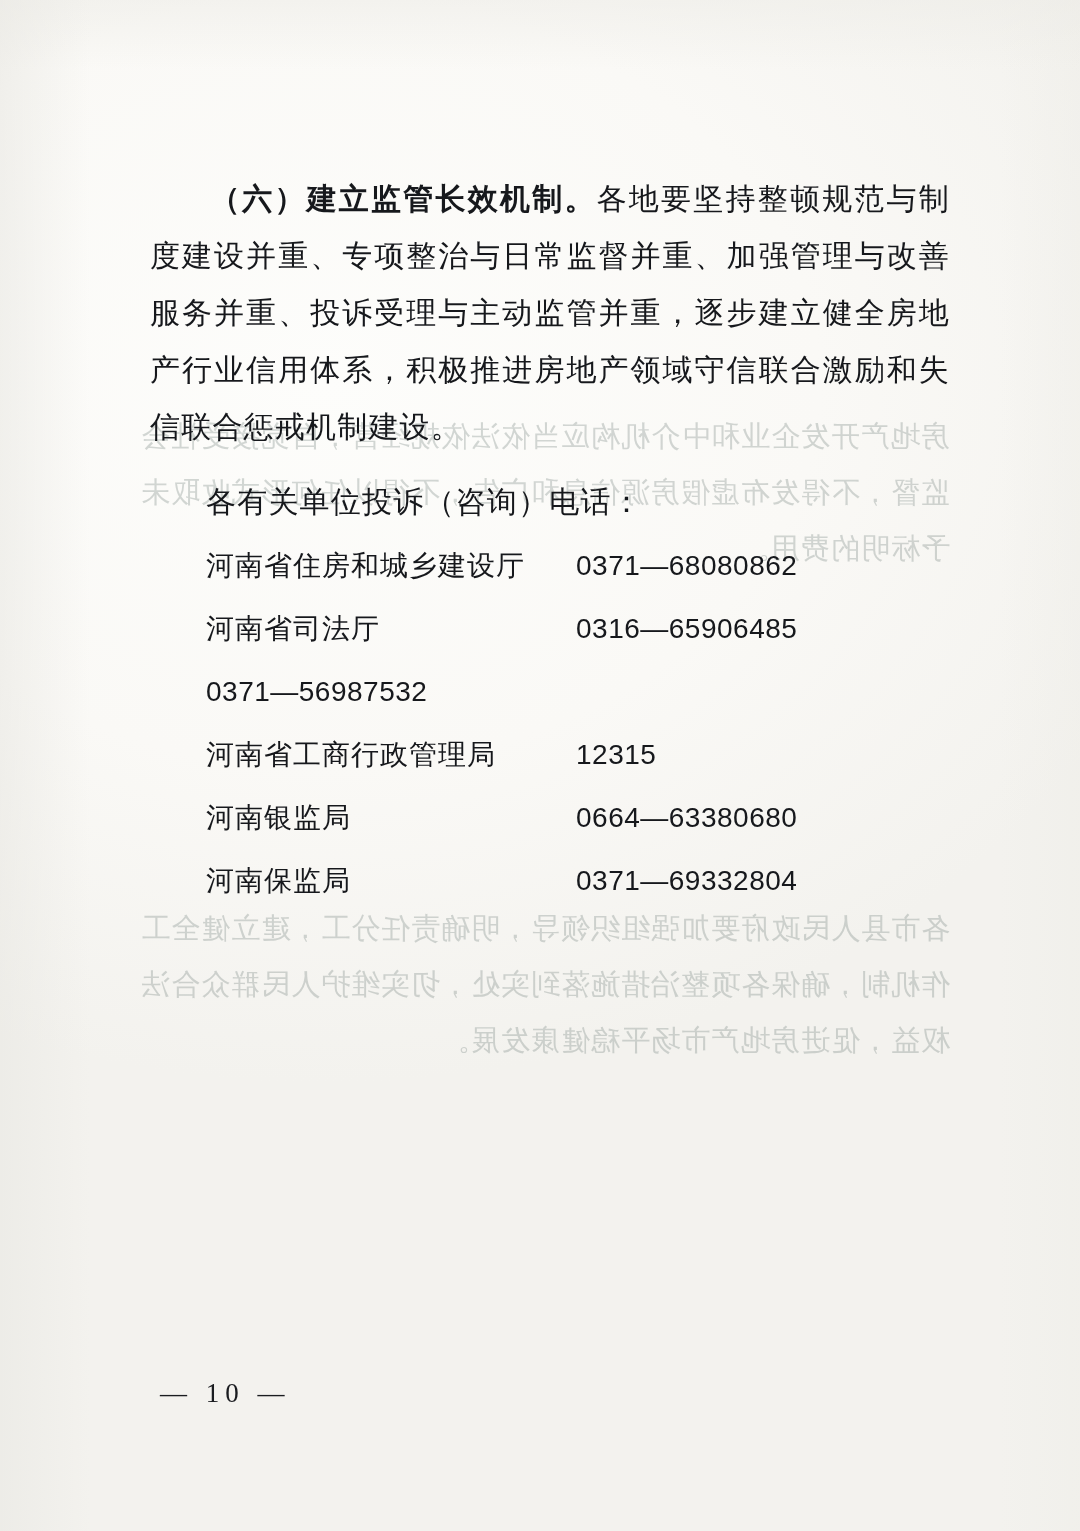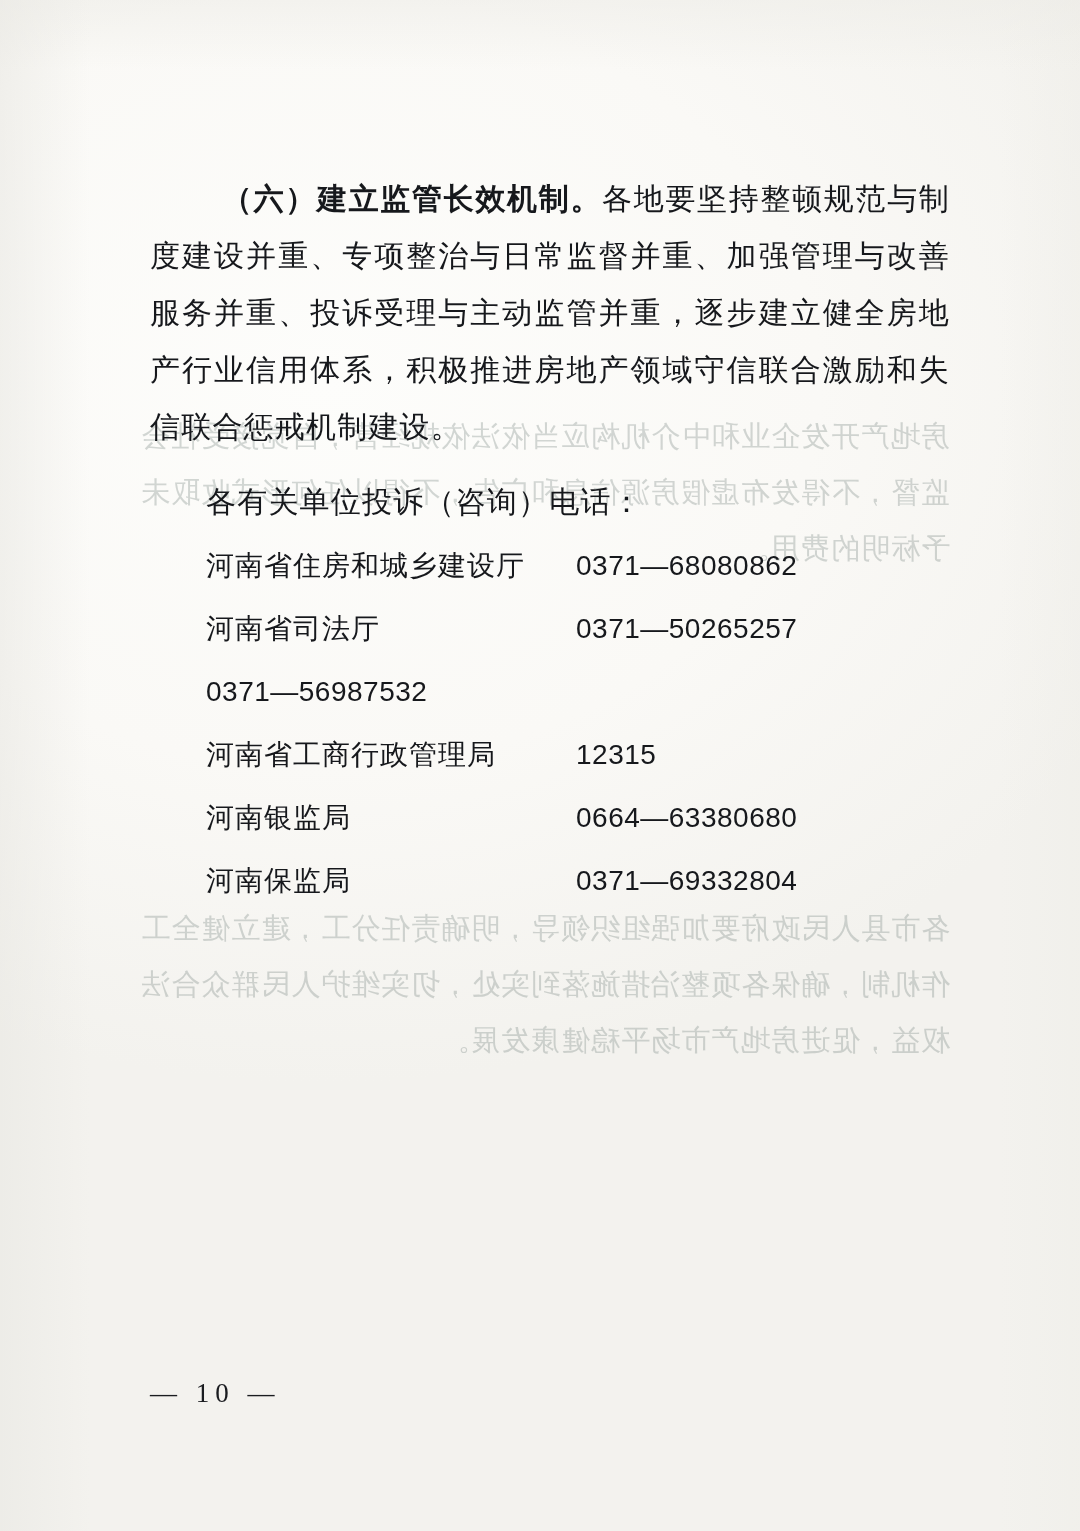--- a/index.html
+++ b/index.html
@@ -45,21 +45,20 @@
     letter-spacing: 1.2px;
     color: #16181c;
     text-align: justify;
     text-justify: inter-ideograph;
     text-indent: 60px;
     margin: 0 0 14px 0;
     font-weight: 500;
   }
   .para .lead {
     font-weight: 700;
-    margin-left: 12px;
   }
   .sub-head {
     font-size: 30px;
     line-height: 57px;
     letter-spacing: 1.2px;
     color: #16181c;
     text-indent: 56px;
     margin: 18px 0 4px 0;
     font-weight: 400;
   }
@@ -81,21 +80,21 @@
     width: 370px;
     flex: 0 0 370px;
     font-family: "Liberation Serif", serif;
   }
   .contact-phone {
     font-family: Liberation Sans, sans-serif;
     letter-spacing: 0.5px;
   }
   .page-number {
     position: absolute;
-    left: 150px;
+    left: 160px;
     bottom: 122px;
     font-size: 27px;
     letter-spacing: 6px;
     color: #1a1c20;
   }
   
   .bleed {
     position: absolute;
     left: 140px;
     width: 810px;
@@ -127,21 +126,21 @@
 
     <div class="sub-head">各有关单位投诉（咨询）电话：</div>
 
     <ul class="contact-list">
       <li class="contact-row">
         <span class="contact-name">河南省住房和城乡建设厅</span>
         <span class="contact-phone">0371—68080862</span>
       </li>
       <li class="contact-row">
         <span class="contact-name">河南省司法厅</span>
-        <span class="contact-phone">0371—50265257</span>
+        <span class="contact-phone">0316—65906485</span>
       </li>
       <li class="contact-row">
         <span class="contact-phone">0371—56987532</span>
       </li>
       <li class="contact-row">
         <span class="contact-name">河南省工商行政管理局</span>
         <span class="contact-phone">12315</span>
       </li>
       <li class="contact-row">
         <span class="contact-name">河南银监局</span>

